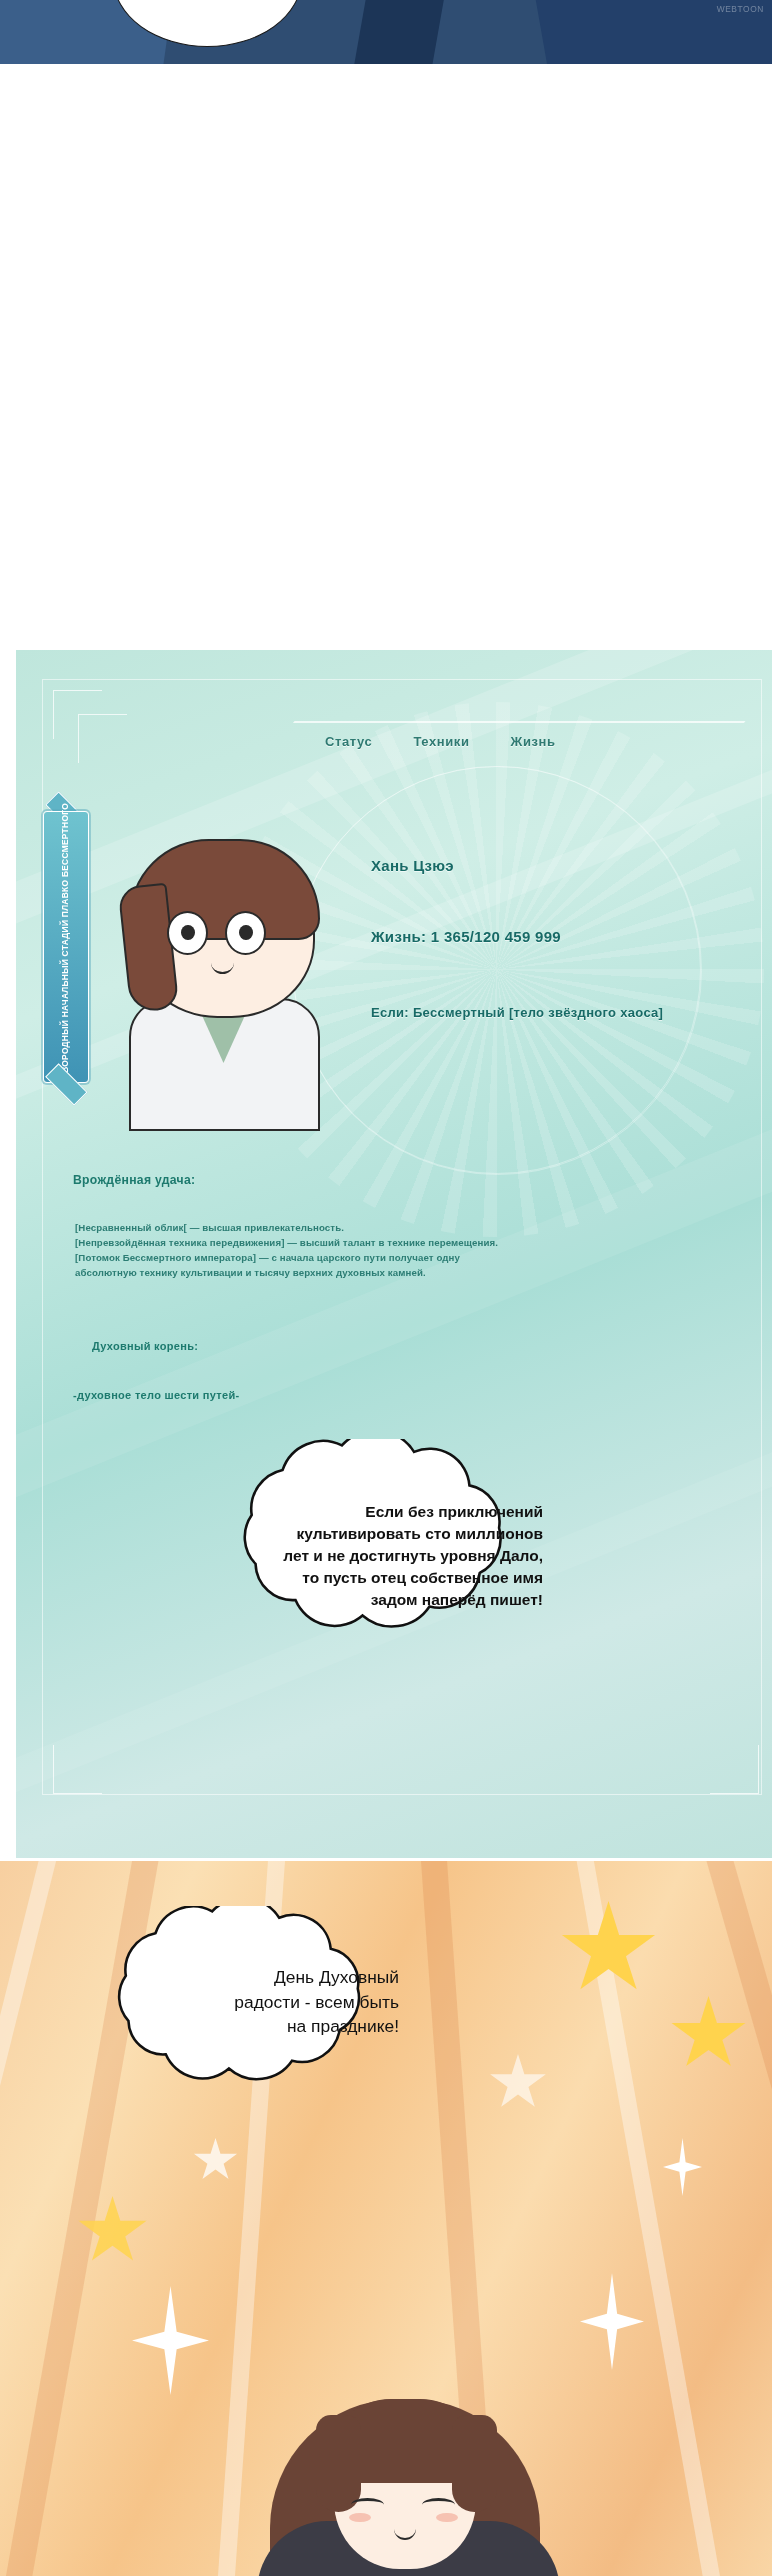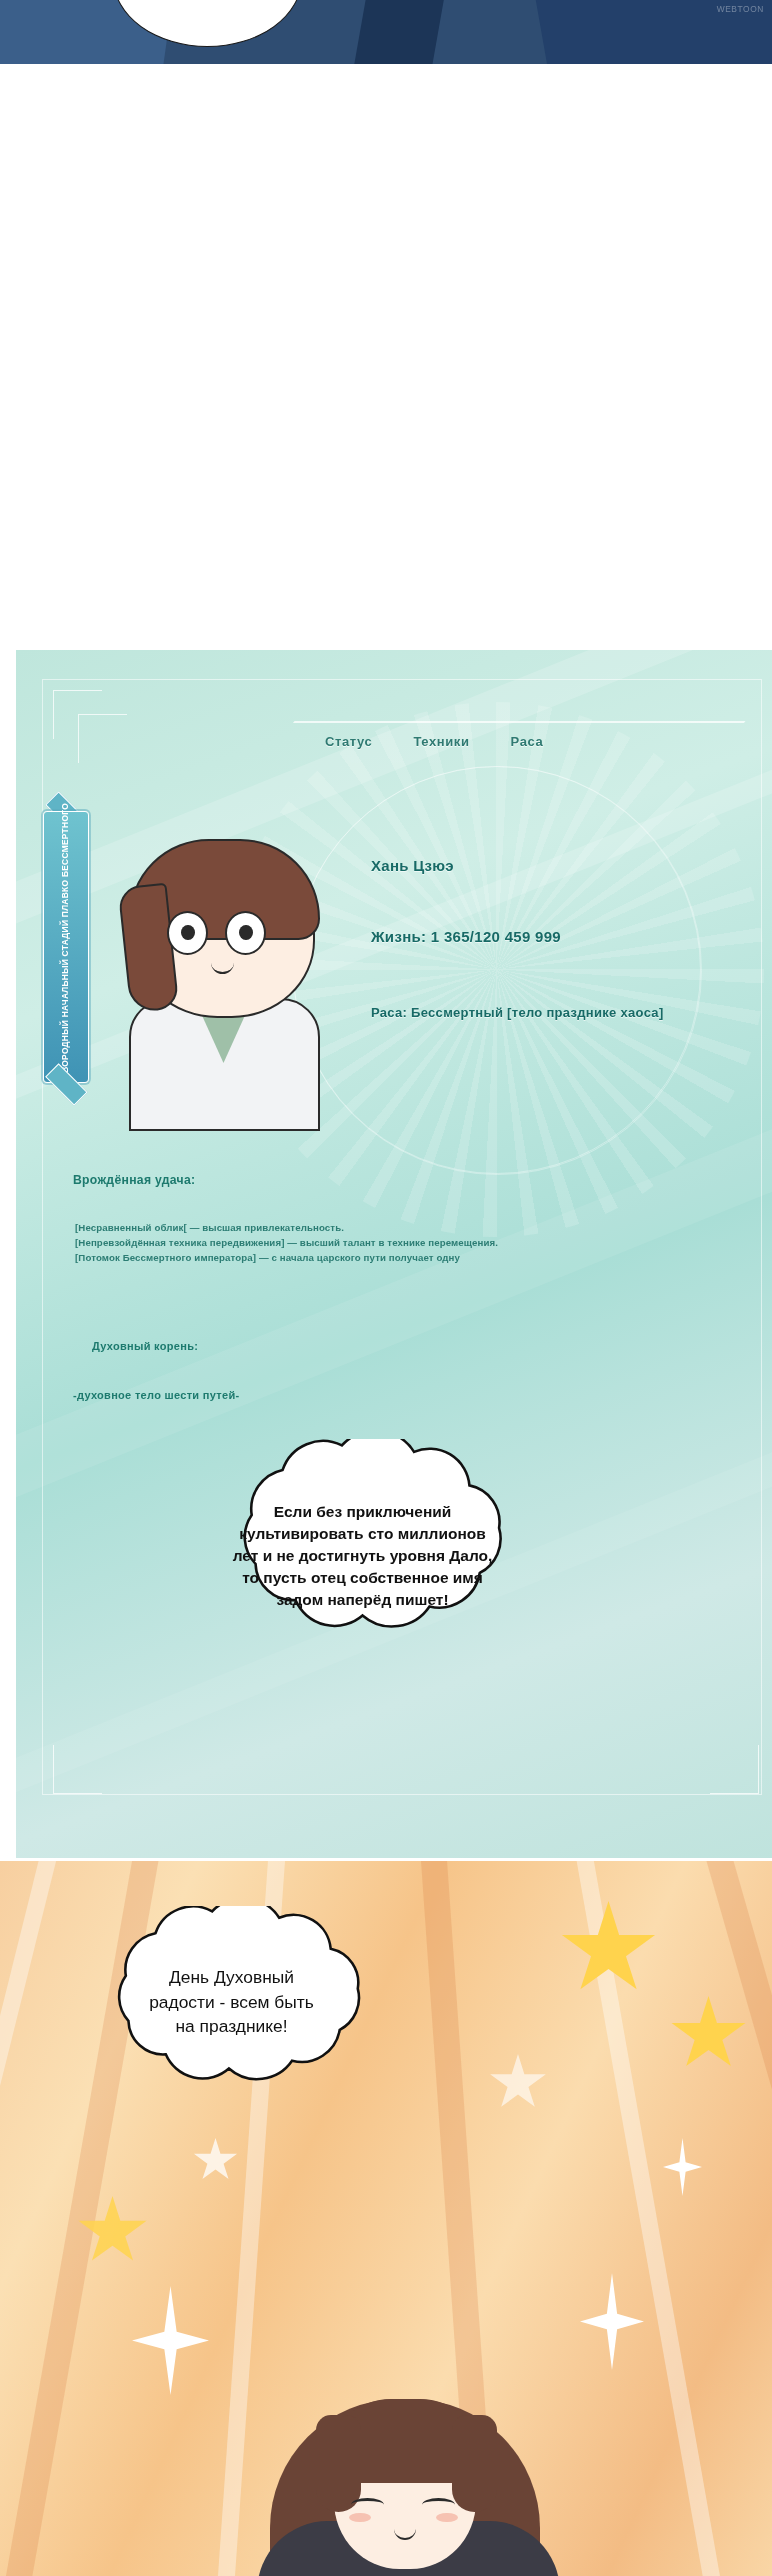--- a/index.html
+++ b/index.html
@@ -293,21 +293,21 @@
     letter-spacing: 0.3px;
   }
 
   
   .cloud {
     position: absolute;
   }
   .cloud .txt {
     position: absolute;
     width: 100%;
-    text-align: center;
+    text-align: right;
     color: #111;
   }
 
   
   #panel-orange {
     position: absolute;
     left: 0; top: 1861px;
     width: 773px; height: 715px;
     background: linear-gradient(115deg, #f7cfa0 0%, #fbe0b4 18%, #f6c489 40%, #fbdcae 62%, #f3bc84 85%, #f9d6a6 100%);
     overflow: hidden;
@@ -423,39 +423,40 @@
   <div class="hud-frame"></div>
   <div class="hud-corner" style="left:37px;top:40px;border-right:none;border-bottom:none;"></div>
   <div class="hud-corner" style="left:62px;top:64px;border-right:none;border-bottom:none;"></div>
   <div class="hud-corner" style="left:37px;top:1095px;border-right:none;border-top:none;"></div>
   <div class="hud-corner" style="left:694px;top:1095px;border-left:none;border-top:none;"></div>
 
   <div class="tab-underline"></div>
   <div class="tabs">
     <div class="tab">Статус</div>
     <div class="tab">Техники</div>
-    <div class="tab">Раса</div>
+    <div class="tab">Жизнь</div>
   </div>
 
   <div class="ribbon-cap" style="top:153px;"></div>
   <div class="ribbon">
     <div class="ribbon-text">ПЕРВОРОДНЫЙ НАЧАЛЬНЫЙ СТАДИЙ ПЛАВКО БЕССМЕРТНОГО</div>
   </div>
   <div class="ribbon-cap" style="top:425px;"></div>
 
   <div class="info" style="left:355px;top:207px;">Хань Цзюэ</div>
   <div class="info" style="left:355px;top:278px;">Жизнь: 1 365/120 459 999</div>
-  <div class="info" style="left:355px;top:355px;font-size:13px;">Раса: Бессмертный [тело празднике хаоса]</div>
+  <div class="info" style="left:355px;top:355px;font-size:13px;">Если: Бессмертный [тело звёздного хаоса]</div>
 
   <div class="label-title" style="left:57px;top:523px;">Врождённая удача:</div>
 
   <div class="traits" style="top:570px;">
     <div>[Несравненный облик[ — высшая привлекательность.</div>
     <div>[Непревзойдённая техника передвижения] — высший талант в технике перемещения.</div>
     <div>[Потомок Бессмертного императора] — с начала царского пути получает одну</div>
+    <div>абсолютную технику культивации и тысячу верхних духовных камней.</div>
   </div>
 
   <div class="label-title" style="left:76px;top:690px;font-size:11px;">Духовный корень:</div>
   <div class="label-title" style="left:57px;top:739px;font-size:11px;">-духовное тело шести путей-</div>
 
   <div class="chibi" style="left:87px;top:177px;">
     <div class="body"></div>
     <div class="collar-v"></div>
     <div class="head"></div>
     <div class="hair-top"></div>

